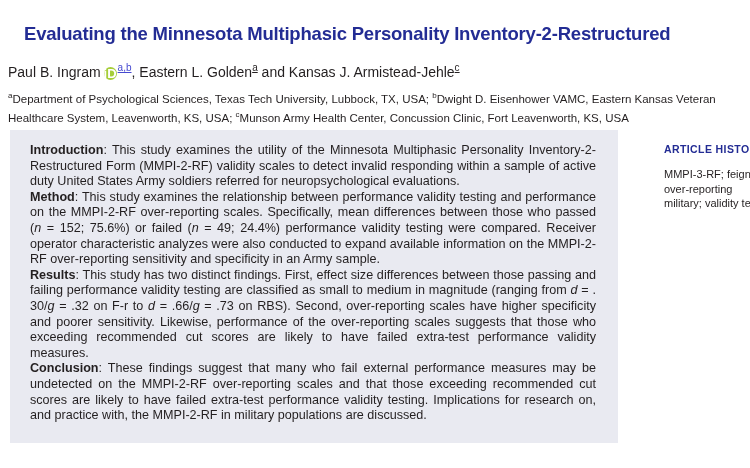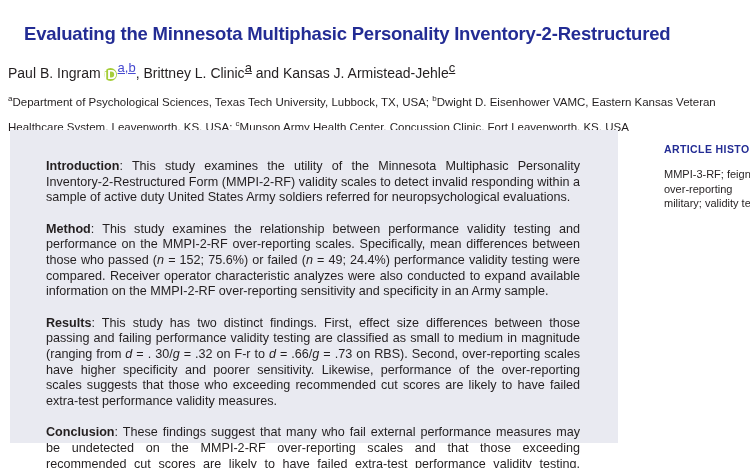--- a/index.html
+++ b/index.html
@@ -19,65 +19,65 @@
   .title{
     position:absolute;left:8px;top:5px;margin:16px;width:730px;
     font-size:18.5px;font-weight:bold;line-height:25px;
     color:var(--accent-blue);letter-spacing:-0.2px;
   }
   .title-line{display:block;}
   .authors{
     position:absolute;left:8px;top:59px;width:730px;
     font-size:14px;line-height:18px;color:var(--body-text);
   }
-  .authors sup{font-size:13px;text-decoration:underline;}
+  .authors sup{font-size:10px;text-decoration:underline;}
   .seg-blue{color:var(--superscript-blue);}
   .seg-b{font-weight:bold;}
   .seg-i{font-style:italic;}
   .inline-icon.orcid-icon{
     display:inline-block;width:13px;height:13px;border-radius:50%;
     background:var(--orcid-green);color:#ffffff;
     font-size:13px;font-weight:bold;line-height:13px;text-align:center;
     margin:0 1px 0 3px;vertical-align:-1px;
   }
   .affiliations{
     position:absolute;left:8px;top:88px;width:738px;
-    font-size:11.5px;line-height:21px;color:var(--body-text);
+    font-size:11.5px;line-height:15px;color:var(--body-text);
   }
   .affiliations sup{font-size:8px;}
   .abstract-panel{
     position:absolute;left:10px;top:130px;width:608px;height:313px;
     background:var(--abstract-bg);
     padding:13px 22px 0 20px;
   }
   .panel-heading{
     font-size:10.5px;font-weight:bold;letter-spacing:0.4px;
     color:var(--accent-blue);margin:0 0 5px 0;
   }
   .abstract-body{
     font-size:12.6px;line-height:15.6px;text-align:justify;
     color:var(--body-text);
   }
-  .abstract-body p{margin:16px;}
+  .abstract-body p{margin:0;}
   .sidebar{
     position:absolute;left:664px;top:143px;width:121px;
   }
   .sb-section + .sb-section{margin-top:12px;}
   .sb-line{font-size:11px;line-height:14.5px;color:var(--body-text);}
 </style>
 </head>
 <body>
 
 <div class="page">
 
   <h1 class="title">
     <span class="title-line">Evaluating the Minnesota Multiphasic Personality Inventory-2-Restructured</span>
   </h1>
 
-  <div class="authors"><span>Paul B. Ingram</span><span class="inline-icon orcid-icon">iD</span><sup class="seg-blue">a,b</sup><span>, Brittney L. Clinic</span><sup>a</sup><span> and Kansas J. Armistead-Jehle</span><sup>c</sup></div>
+  <div class="authors"><span>Paul B. Ingram</span><span class="inline-icon orcid-icon">iD</span><sup class="seg-blue">a,b</sup><span>, Eastern L. Golden</span><sup>a</sup><span> and Kansas J. Armistead-Jehle</span><sup>c</sup></div>
 
   <div class="affiliations"><sup>a</sup><span>Department of Psychological Sciences, Texas Tech University, Lubbock, TX, USA; </span><sup>b</sup><span>Dwight D. Eisenhower VAMC, Eastern Kansas Veteran Healthcare System, Leavenworth, KS, USA; </span><sup>c</sup><span>Munson Army Health Center, Concussion Clinic, Fort Leavenworth, KS, USA</span></div>
 
   <div class="abstract-panel">
     <div class="abstract-body">
       <p><span class="seg-b">Introduction</span><span>: This study examines the utility of the Minnesota Multiphasic Personality Inventory-2-Restructured Form (MMPI-2-RF) validity scales to detect invalid responding within a sample of active duty United States Army soldiers referred for neuropsychological evaluations.</span></p>
       <p><span class="seg-b">Method</span><span>: This study examines the relationship between performance validity testing and performance on the MMPI-2-RF over-reporting scales. Specifically, mean differences between those who passed (</span><span class="seg-i">n</span><span> = 152; 75.6%) or failed (</span><span class="seg-i">n</span><span> = 49; 24.4%) performance validity testing were compared. Receiver operator characteristic analyzes were also conducted to expand available information on the MMPI-2-RF over-reporting sensitivity and specificity in an Army sample.</span></p>
       <p><span class="seg-b">Results</span><span>: This study has two distinct findings. First, effect size differences between those passing and failing performance validity testing are classified as small to medium in magnitude (ranging from </span><span class="seg-i">d</span><span> = . 30/</span><span class="seg-i">g</span><span> = .32 on F-r to </span><span class="seg-i">d</span><span> = .66/</span><span class="seg-i">g</span><span> = .73 on RBS). Second, over-reporting scales have higher specificity and poorer sensitivity. Likewise, performance of the over-reporting scales suggests that those who exceeding recommended cut scores are likely to have failed extra-test performance validity measures.</span></p>
       <p><span class="seg-b">Conclusion</span><span>: These findings suggest that many who fail external performance measures may be undetected on the MMPI-2-RF over-reporting scales and that those exceeding recommended cut scores are likely to have failed extra-test performance validity testing. Implications for research on, and practice with, the MMPI-2-RF in military populations are discussed.</span></p>
     </div>

